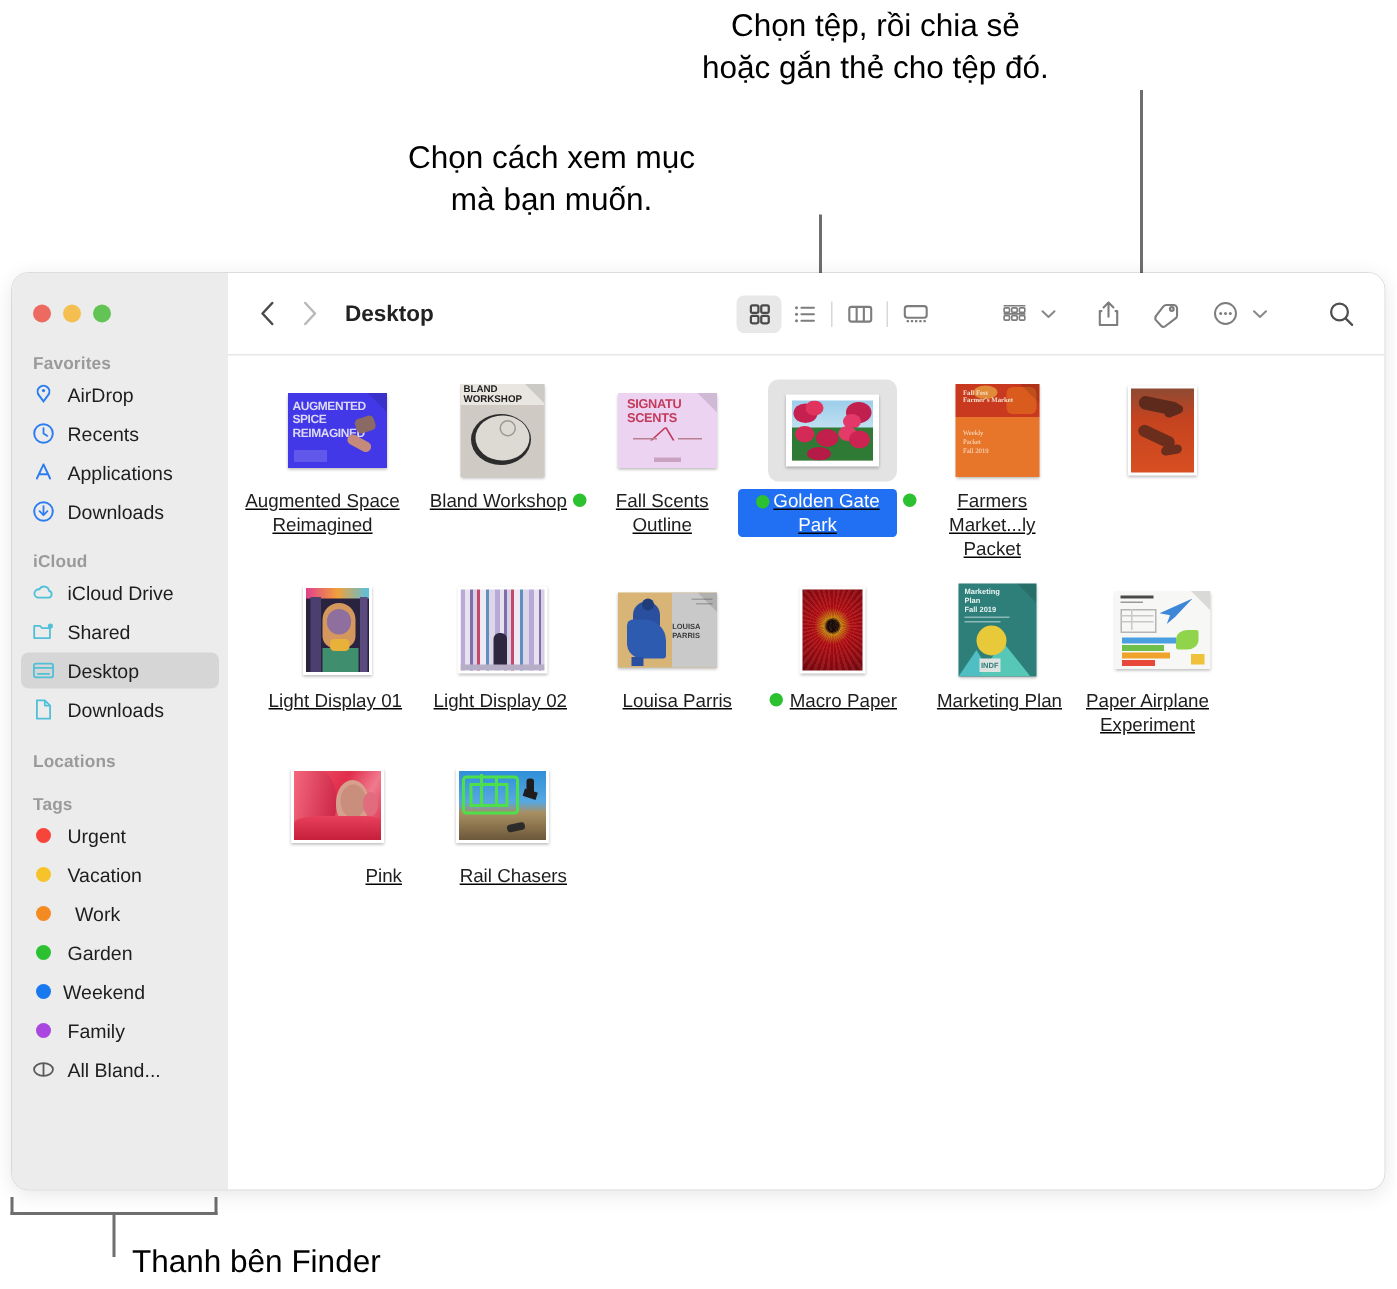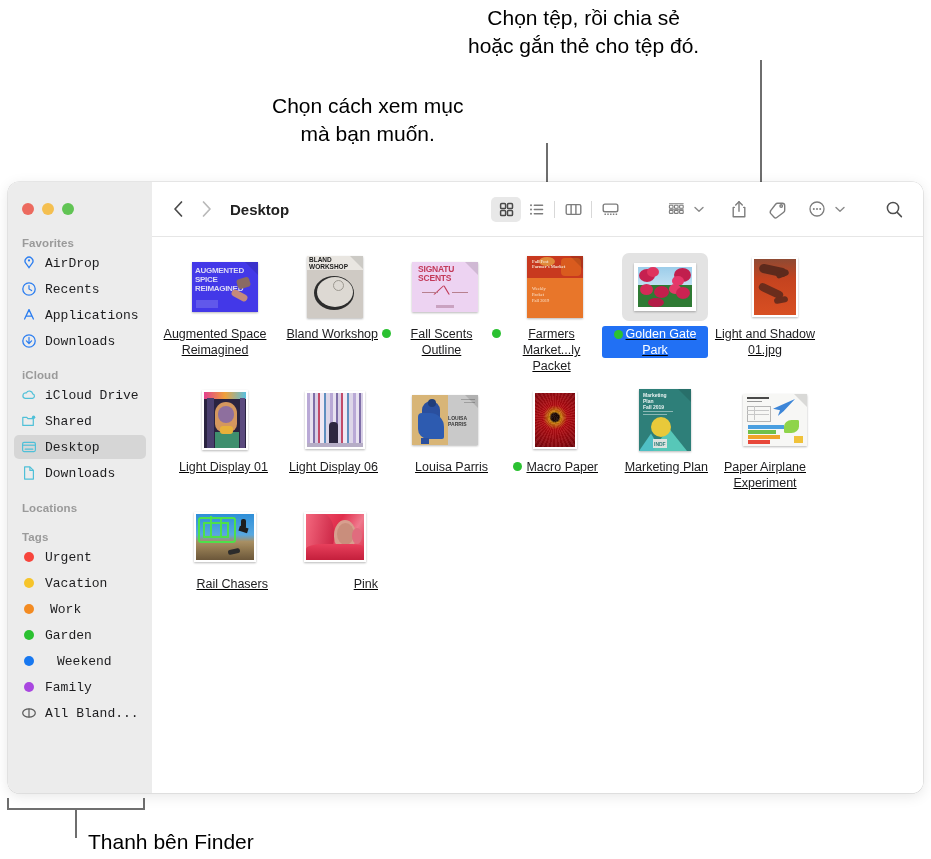--- a/index.html
+++ b/index.html
@@ -108,21 +108,20 @@
     display: flex;
     align-items: center;
     gap: 8px;
     height: 24px;
     margin: 2px 6px;
     padding: 0 7px;
     border-radius: 5px;
     font-size: 13px;
     color: #1d1d1f;
     white-space: nowrap;
-    font-family: Liberation Mono, monospace;
   }
   .sb-item.selected { background: #d6d6d6; }
   .sb-icon {
     width: 16px;
     height: 16px;
     flex: 0 0 16px;
     display: flex;
     align-items: center;
     justify-content: center;
   }
@@ -401,21 +400,21 @@
       <li class="sb-item">
         <span class="tag-dot" style="background:#f38b22"></span>
         <span style="margin-left:8px">Work</span>
       </li>
       <li class="sb-item">
         <span class="tag-dot" style="background:#2bc131"></span>
         <span style="margin-left:3px">Garden</span>
       </li>
       <li class="sb-item">
         <span class="tag-dot" style="background:#1878f0"></span>
-        <span style="margin-left:15px">Weekend</span>
+        <span style="margin-left:0">Weekend</span>
       </li>
       <li class="sb-item">
         <span class="tag-dot" style="background:#a947e0"></span>
         <span style="margin-left:3px">Family</span>
       </li>
       <li class="sb-item">
         <span class="sb-icon">
           <svg width="16" height="16" viewBox="0 0 16 16">
               <ellipse cx="8" cy="8" rx="6.3" ry="4.2" fill="none" stroke="#5a5a5a" stroke-width="1.2"></ellipse>
               <path d="M8 3.8v8.4" stroke="#5a5a5a" stroke-width="1.2"></path>
@@ -599,37 +598,20 @@
             <div style="position:absolute;left:22px;top:22px;font:italic bold 11px 'Liberation Serif',serif;color:#c03a58;">⟋⟍</div>
             <div style="position:absolute;left:10px;top:30px;width:16px;height:1px;background:#b7808f;"></div>
             <div style="position:absolute;right:10px;top:30px;width:16px;height:1px;background:#b7808f;"></div>
             <div style="position:absolute;left:24px;bottom:4px;width:18px;height:3px;background:rgba(150,90,120,0.4);"></div>
             <div class="thumb-doc-fold"></div>
           </div>
         </div>
         <div class="file-label-row">
           <span class="file-tag-dot" style="background:#2bc131"></span>
           <span class="file-name">Fall Scents Outline</span>
-        </div>
-      </div>
-
-      <div class="file-item">
-        <div class="file-thumb-wrap">
-          <div class="thumb" style="width:56px;height:62px;background:#e8762a;">
-            <div style="position:absolute;left:0;top:0;right:0;height:22px;background:#c8391f;"></div>
-            <div style="position:absolute;left:12px;top:1px;width:16px;height:9px;border-radius:50%;background:#e08a3a;"></div>
-            <div style="position:absolute;right:2px;top:2px;width:20px;height:18px;border-radius:4px;background:#d95b1e;"></div>
-            <div style="position:absolute;left:5px;top:3px;font:bold 4.5px 'Liberation Serif',serif;color:#f4e0cc;line-height:5px;">Fall Fest<br>Farmer's Market</div>
-            <div style="position:absolute;left:5px;top:30px;font:4.5px 'Liberation Serif',serif;color:#fae5d0;line-height:6px;">Weekly<br>Packet<br>Fall 2019</div>
-            <div class="thumb-doc-fold"></div>
-          </div>
-        </div>
-        <div class="file-label-row">
-          <span class="file-tag-dot" style="background:#2bc131"></span>
-          <span class="file-name">Farmers Market...ly Packet</span>
         </div>
       </div>
 
       <div class="file-item selected">
         <div class="file-thumb-wrap">
           <div class="thumb" style="width:62px;height:48px;background:#ffffff;padding:4px;box-sizing:border-box;">
             <div style="position:absolute;left:4px;top:4px;right:4px;bottom:4px;background:linear-gradient(#9ccdea 0%,#bfe0f2 45%,#6a9e4e 52%,#3f7a32 100%);overflow:hidden;">
               <div style="position:absolute;left:1px;top:2px;width:16px;height:13px;border-radius:50%;background:#c62050;"></div>
               <div style="position:absolute;left:9px;top:0px;width:12px;height:10px;border-radius:50%;background:#e0345f;"></div>
               <div style="position:absolute;right:1px;top:1px;width:17px;height:14px;border-radius:50%;background:#c11f4d;"></div>
@@ -645,31 +627,45 @@
         </div>
         <div class="file-label-row" style="gap:0;flex-wrap:wrap;">
           <span class="file-name" style="display:inline;">
             <span style="display:inline-block;width:9px;height:9px;border-radius:50%;background:#2bc131;vertical-align:-1px;margin-right:3px;"></span><span class="sel-name-inner">Golden Gate Park</span>
           </span>
         </div>
       </div>
 
       <div class="file-item">
         <div class="file-thumb-wrap">
+          <div class="thumb" style="width:56px;height:62px;background:#e8762a;">
+            <div style="position:absolute;left:0;top:0;right:0;height:22px;background:#c8391f;"></div>
+            <div style="position:absolute;left:12px;top:1px;width:16px;height:9px;border-radius:50%;background:#e08a3a;"></div>
+            <div style="position:absolute;right:2px;top:2px;width:20px;height:18px;border-radius:4px;background:#d95b1e;"></div>
+            <div style="position:absolute;left:5px;top:3px;font:bold 4.5px 'Liberation Serif',serif;color:#f4e0cc;line-height:5px;">Fall Fest<br>Farmer's Market</div>
+            <div style="position:absolute;left:5px;top:30px;font:4.5px 'Liberation Serif',serif;color:#fae5d0;line-height:6px;">Weekly<br>Packet<br>Fall 2019</div>
+            <div class="thumb-doc-fold"></div>
+          </div>
+        </div>
+        <div class="file-label-row">
+          <span class="file-tag-dot" style="background:#2bc131"></span>
+          <span class="file-name">Farmers Market...ly Packet</span>
+        </div>
+      </div>
+
+      <div class="file-item">
+        <div class="file-thumb-wrap">
           <div class="thumb" style="width:46px;height:60px;background:#ffffff;padding:2px;box-sizing:border-box;">
             <div style="position:absolute;left:2px;top:2px;right:2px;bottom:2px;background:linear-gradient(#8e4a33 0%,#c4431f 35%,#d84f22 100%);overflow:hidden;">
               <div style="position:absolute;left:5px;top:7px;width:28px;height:9px;border-radius:5px;background:#5d2a1c;transform:rotate(12deg);"></div>
               <div style="position:absolute;left:22px;top:12px;width:13px;height:6px;border-radius:3px;background:#5d2a1c;transform:rotate(-22deg);"></div>
               <div style="position:absolute;left:4px;top:28px;width:26px;height:8px;border-radius:5px;background:#6b2d1c;transform:rotate(25deg);"></div>
               <div style="position:absolute;left:20px;top:38px;width:14px;height:6px;border-radius:3px;background:#6b2d1c;transform:rotate(-10deg);"></div>
             </div>
           </div>
-        </div>
-        <div class="file-label-row">
-          <span class="file-name">Light and Shadow 01.jpg</span>
         </div>
       </div>
 
       <div class="file-item">
         <div class="file-thumb-wrap">
           <div class="thumb" style="width:46px;height:60px;background:#ffffff;padding:2px;box-sizing:border-box;">
             <div style="position:absolute;left:2px;top:2px;right:2px;bottom:2px;background:#2a2340;overflow:hidden;">
               <div style="position:absolute;left:0;top:0;right:0;height:7px;background:linear-gradient(90deg,#e23f8d,#f0a13a,#58c0e0);"></div>
               <div style="position:absolute;left:3px;top:6px;width:7px;bottom:0;background:#4a3f6e;"></div>
               <div style="position:absolute;left:11px;top:10px;width:22px;height:30px;border-radius:11px 11px 8px 8px;background:#d4975e;"></div>
@@ -688,21 +684,21 @@
       <div class="file-item">
         <div class="file-thumb-wrap">
           <div class="thumb" style="width:60px;height:58px;background:#ffffff;padding:2px;box-sizing:border-box;">
             <div style="position:absolute;left:2px;top:2px;right:2px;bottom:2px;background:repeating-linear-gradient(90deg,#b9a9d6 0 3px,#e8e2f0 3px 6px,#7f6fa8 6px 8px,#d8cfe6 8px 11px,#c24a68 11px 13px,#efe9f4 13px 17px,#5f8fbf 17px 19px,#ddd6e8 19px 23px);overflow:hidden;">
               <div style="position:absolute;left:22px;bottom:3px;width:9px;height:22px;background:#2e2740;border-radius:4px 4px 0 0;"></div>
               <div style="position:absolute;left:0;bottom:0;right:0;height:4px;background:#b6adc6;"></div>
             </div>
           </div>
         </div>
         <div class="file-label-row">
-          <span class="file-name">Light Display 06</span>
+          <span class="file-name">Light Display 02</span>
         </div>
       </div>
 
       <div class="file-item">
         <div class="file-thumb-wrap">
           <div class="thumb" style="width:66px;height:50px;background:#d8b577;">
             <div style="position:absolute;right:0;top:0;width:30px;bottom:0;background:#c9c9c9;"></div>
             <div style="position:absolute;left:10px;top:6px;width:18px;height:16px;background:#2a4f9e;border-radius:9px 9px 0 0;"></div>
             <div style="position:absolute;left:6px;top:18px;width:26px;height:26px;background:#2d5bb0;border-radius:4px 14px 2px 10px;"></div>
             <div style="position:absolute;left:16px;top:4px;width:8px;height:8px;border-radius:50%;background:#1f3d7a;"></div>
@@ -771,49 +767,49 @@
           </div>
         </div>
         <div class="file-label-row">
           <span class="file-name">Paper Airplane Experiment</span>
         </div>
       </div>
 
       <div class="file-item">
         <div class="file-thumb-wrap">
           <div class="thumb" style="width:62px;height:50px;background:#ffffff;padding:2px;box-sizing:border-box;">
+            <div style="position:absolute;left:2px;top:2px;right:2px;bottom:2px;background:linear-gradient(120deg,#f05a72 0%,#e12e4c 45%,#f07a8e 70%,#d82540 100%);overflow:hidden;">
+              <div style="position:absolute;right:8px;top:6px;width:22px;height:30px;border-radius:50% 50% 45% 45%;background:#d79f8e;"></div>
+              <div style="position:absolute;right:10px;top:9px;width:17px;height:22px;border-radius:50%;background:#c98e7c;"></div>
+              <div style="position:absolute;right:2px;top:14px;width:10px;height:16px;border-radius:50%;background:#e06c7e;"></div>
+              <div style="position:absolute;left:0;top:0;width:28px;bottom:0;background:linear-gradient(100deg,#f4687e,#c82040);border-radius:0 40% 50% 0;"></div>
+              <div style="position:absolute;left:0;bottom:0;right:0;height:16px;background:linear-gradient(#e8405c,#c41f3c);border-radius:30% 20% 0 0;"></div>
+            </div>
+          </div>
+        </div>
+        <div class="file-label-row">
+          <span class="file-name">Pink</span>
+        </div>
+      </div>
+
+      <div class="file-item">
+        <div class="file-thumb-wrap">
+          <div class="thumb" style="width:62px;height:50px;background:#ffffff;padding:2px;box-sizing:border-box;">
             <div style="position:absolute;left:2px;top:2px;right:2px;bottom:2px;background:linear-gradient(#2f8fd8 0%,#58a8e0 45%,#a88f63 60%,#6e5a3c 100%);overflow:hidden;">
               <div style="position:absolute;left:2px;top:3px;width:34px;height:22px;border:2px solid #4ee04a;border-radius:3px;"></div>
               <div style="position:absolute;left:7px;top:8px;width:22px;height:12px;border:2px solid #4ee04a;"></div>
               <div style="position:absolute;left:14px;top:2px;width:2px;height:22px;background:#4ee04a;"></div>
               <div style="position:absolute;left:24px;top:4px;width:2px;height:19px;background:#4ee04a;"></div>
               <div style="position:absolute;right:8px;top:5px;width:5px;height:10px;background:#1e1e1e;border-radius:2px;"></div>
               <div style="position:absolute;right:6px;top:13px;width:9px;height:5px;background:#1e1e1e;transform:rotate(18deg);"></div>
               <div style="position:absolute;left:0;bottom:0;right:0;height:14px;background:linear-gradient(#9b8257,#6b573a);"></div>
               <div style="position:absolute;right:14px;bottom:6px;width:12px;height:5px;background:#2b2b2b;border-radius:2px;transform:rotate(-12deg);"></div>
             </div>
           </div>
         </div>
         <div class="file-label-row">
           <span class="file-name">Rail Chasers</span>
         </div>
       </div>
 
-      <div class="file-item">
-        <div class="file-thumb-wrap">
-          <div class="thumb" style="width:62px;height:50px;background:#ffffff;padding:2px;box-sizing:border-box;">
-            <div style="position:absolute;left:2px;top:2px;right:2px;bottom:2px;background:linear-gradient(120deg,#f05a72 0%,#e12e4c 45%,#f07a8e 70%,#d82540 100%);overflow:hidden;">
-              <div style="position:absolute;right:8px;top:6px;width:22px;height:30px;border-radius:50% 50% 45% 45%;background:#d79f8e;"></div>
-              <div style="position:absolute;right:10px;top:9px;width:17px;height:22px;border-radius:50%;background:#c98e7c;"></div>
-              <div style="position:absolute;right:2px;top:14px;width:10px;height:16px;border-radius:50%;background:#e06c7e;"></div>
-              <div style="position:absolute;left:0;top:0;width:28px;bottom:0;background:linear-gradient(100deg,#f4687e,#c82040);border-radius:0 40% 50% 0;"></div>
-              <div style="position:absolute;left:0;bottom:0;right:0;height:16px;background:linear-gradient(#e8405c,#c41f3c);border-radius:30% 20% 0 0;"></div>
-            </div>
-          </div>
-        </div>
-        <div class="file-label-row">
-          <span class="file-name">Pink</span>
-        </div>
-      </div>
-
     </div>
   </div>
 </div>
 
 </body></html>

